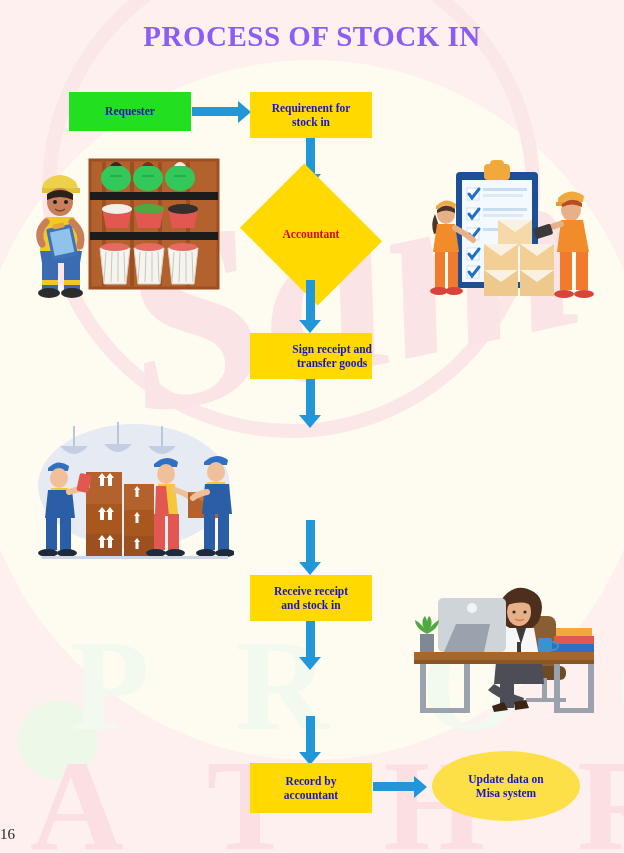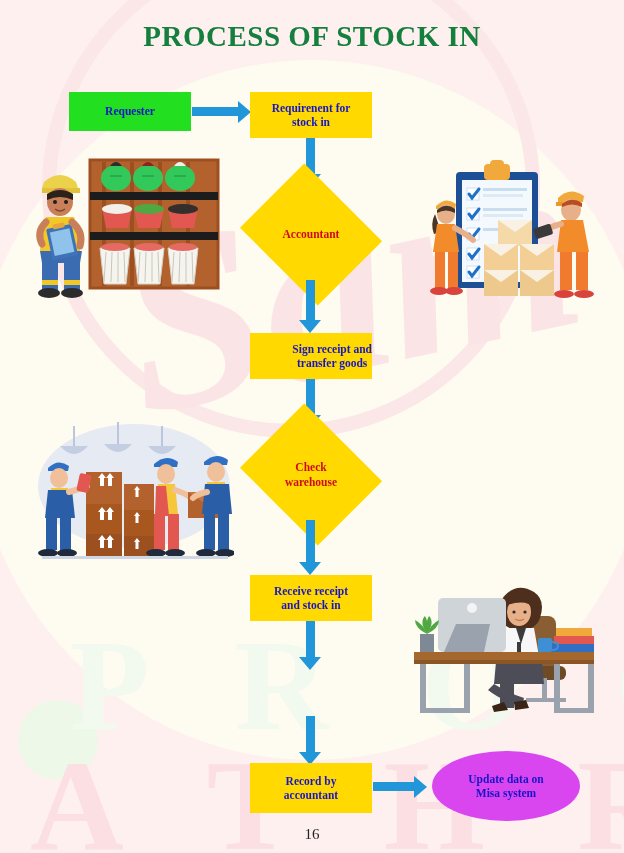--- a/index.html
+++ b/index.html
@@ -77,21 +77,21 @@
     background: #eef8e8;
   }
 
   
   .title {
     position: absolute;
     left: 0;
     top: 20px;
     width: 624px;
     text-align: center;
-    color: #15803d;
+    color: #8b5cf6;
     font-size: 29px;
     font-weight: bold;
     letter-spacing: 0.5px;
     font-family: "Liberation Serif", "DejaVu Serif", serif;
   }
 
   
   .node {
     position: absolute;
     display: flex;
@@ -99,21 +99,21 @@
     justify-content: center;
     text-align: center;
     font-weight: bold;
     font-size: 11.5px;
     line-height: 1.25;
     font-family: "Liberation Serif", "DejaVu Serif", serif;
   }
   .box-yellow { background: #ffd900; color: #1616c8; }
   .box-green  { background: #22e01f; color: #1616c8; }
   .ellipse-green {
-    background: #d946ef;
+    background: #fde047;
     color: #1616c8;
     border-radius: 50%;
   }
   .diamond-wrap {
     position: absolute;
     display: flex;
     align-items: center;
     justify-content: center;
   }
   .diamond-shape {
@@ -159,21 +159,21 @@
     border-bottom: 11px solid transparent;
     border-left: 13px solid #2196d9;
   }
 
   
   .page-num {
     position: absolute;
     left: 0;
     top: 826px;
     width: 624px;
-    text-align: center;
+    text-align: left;
     font-size: 15px;
     color: #252525;
     font-family: "Liberation Serif", "DejaVu Serif", serif;
   }
 
   
   .illus { position: absolute; }
 </style>
 </head>
 <body>
@@ -492,25 +492,20 @@
   <div class="arrow-v-head" style="left:299px; top:320px;"></div>
 
   <div class="node box-yellow" style="left:250px; top:333px; width:122px; height:46px;justify-content:flex-end;">
     <span style="white-space:pre-line;">Sign receipt and
 transfer goods</span>
   </div>
 
   <div class="arrow-v" style="left:306px; top:379px; height:38px;"></div>
   <div class="arrow-v-head" style="left:299px; top:415px;"></div>
 
-  <div class="diamond-wrap" style="left:256px; top:429px; width:110px; height:91px;">
-    <div class="diamond-shape"></div>
-    <div class="diamond-label" style="white-space:pre-line;">Check
-warehouse</div>
-  </div>
 
   <div class="arrow-v" style="left:306px; top:520px; height:44px;"></div>
   <div class="arrow-v-head" style="left:299px; top:562px;"></div>
 
   <div class="node box-yellow" style="left:250px; top:575px; width:122px; height:46px;">
     <span style="white-space:pre-line;">Receive receipt
 and stock in</span>
   </div>
 
   <div class="arrow-v" style="left:306px; top:621px; height:38px;"></div>

